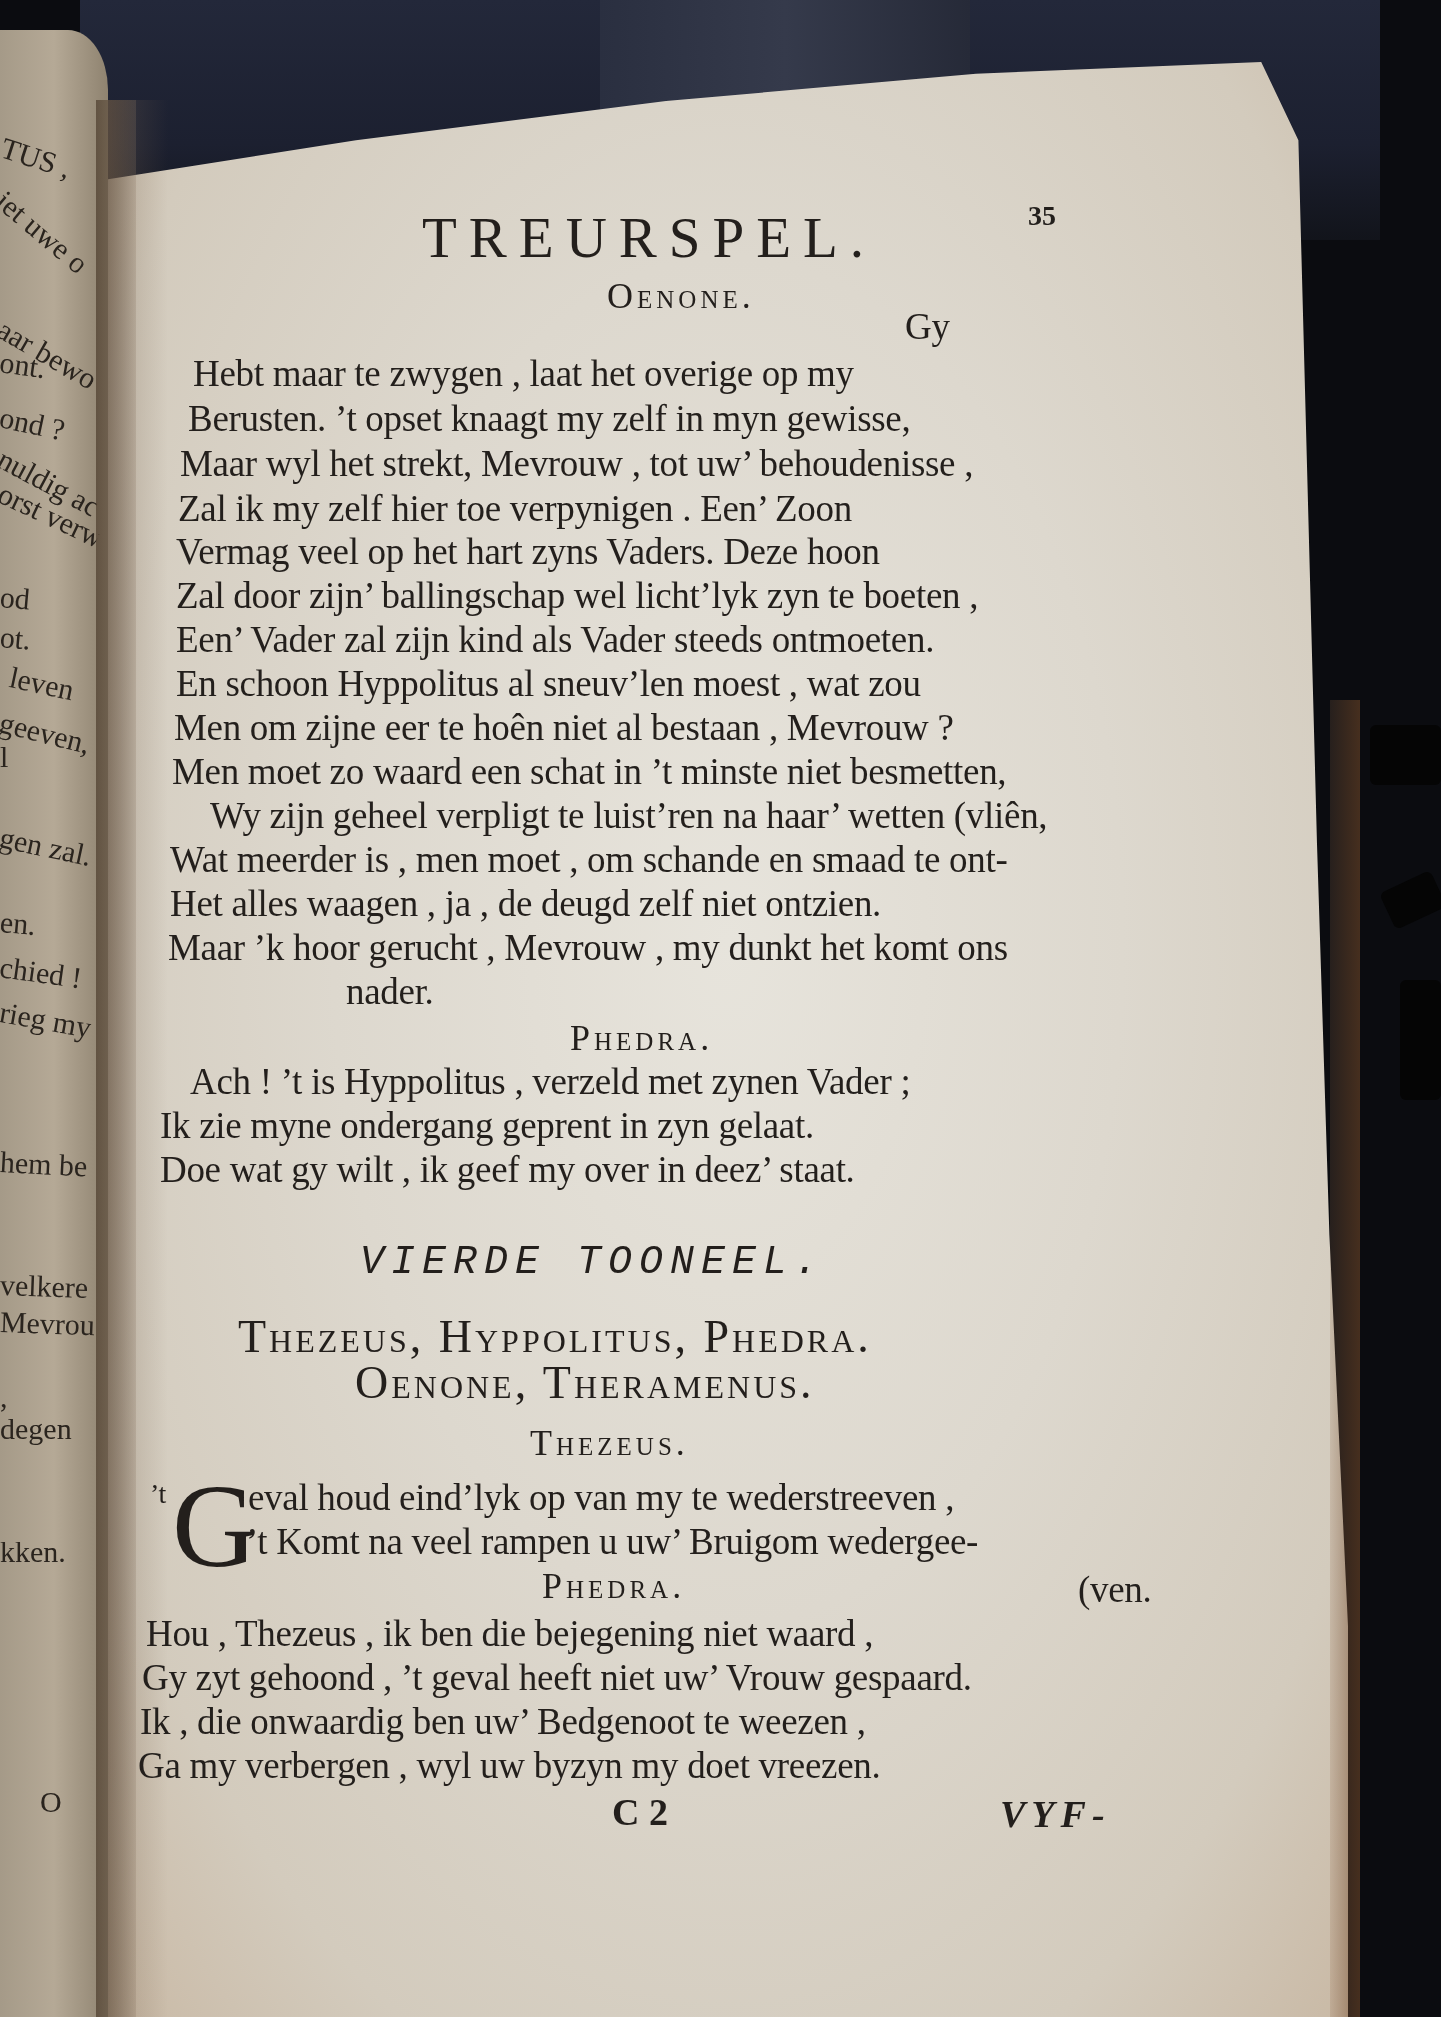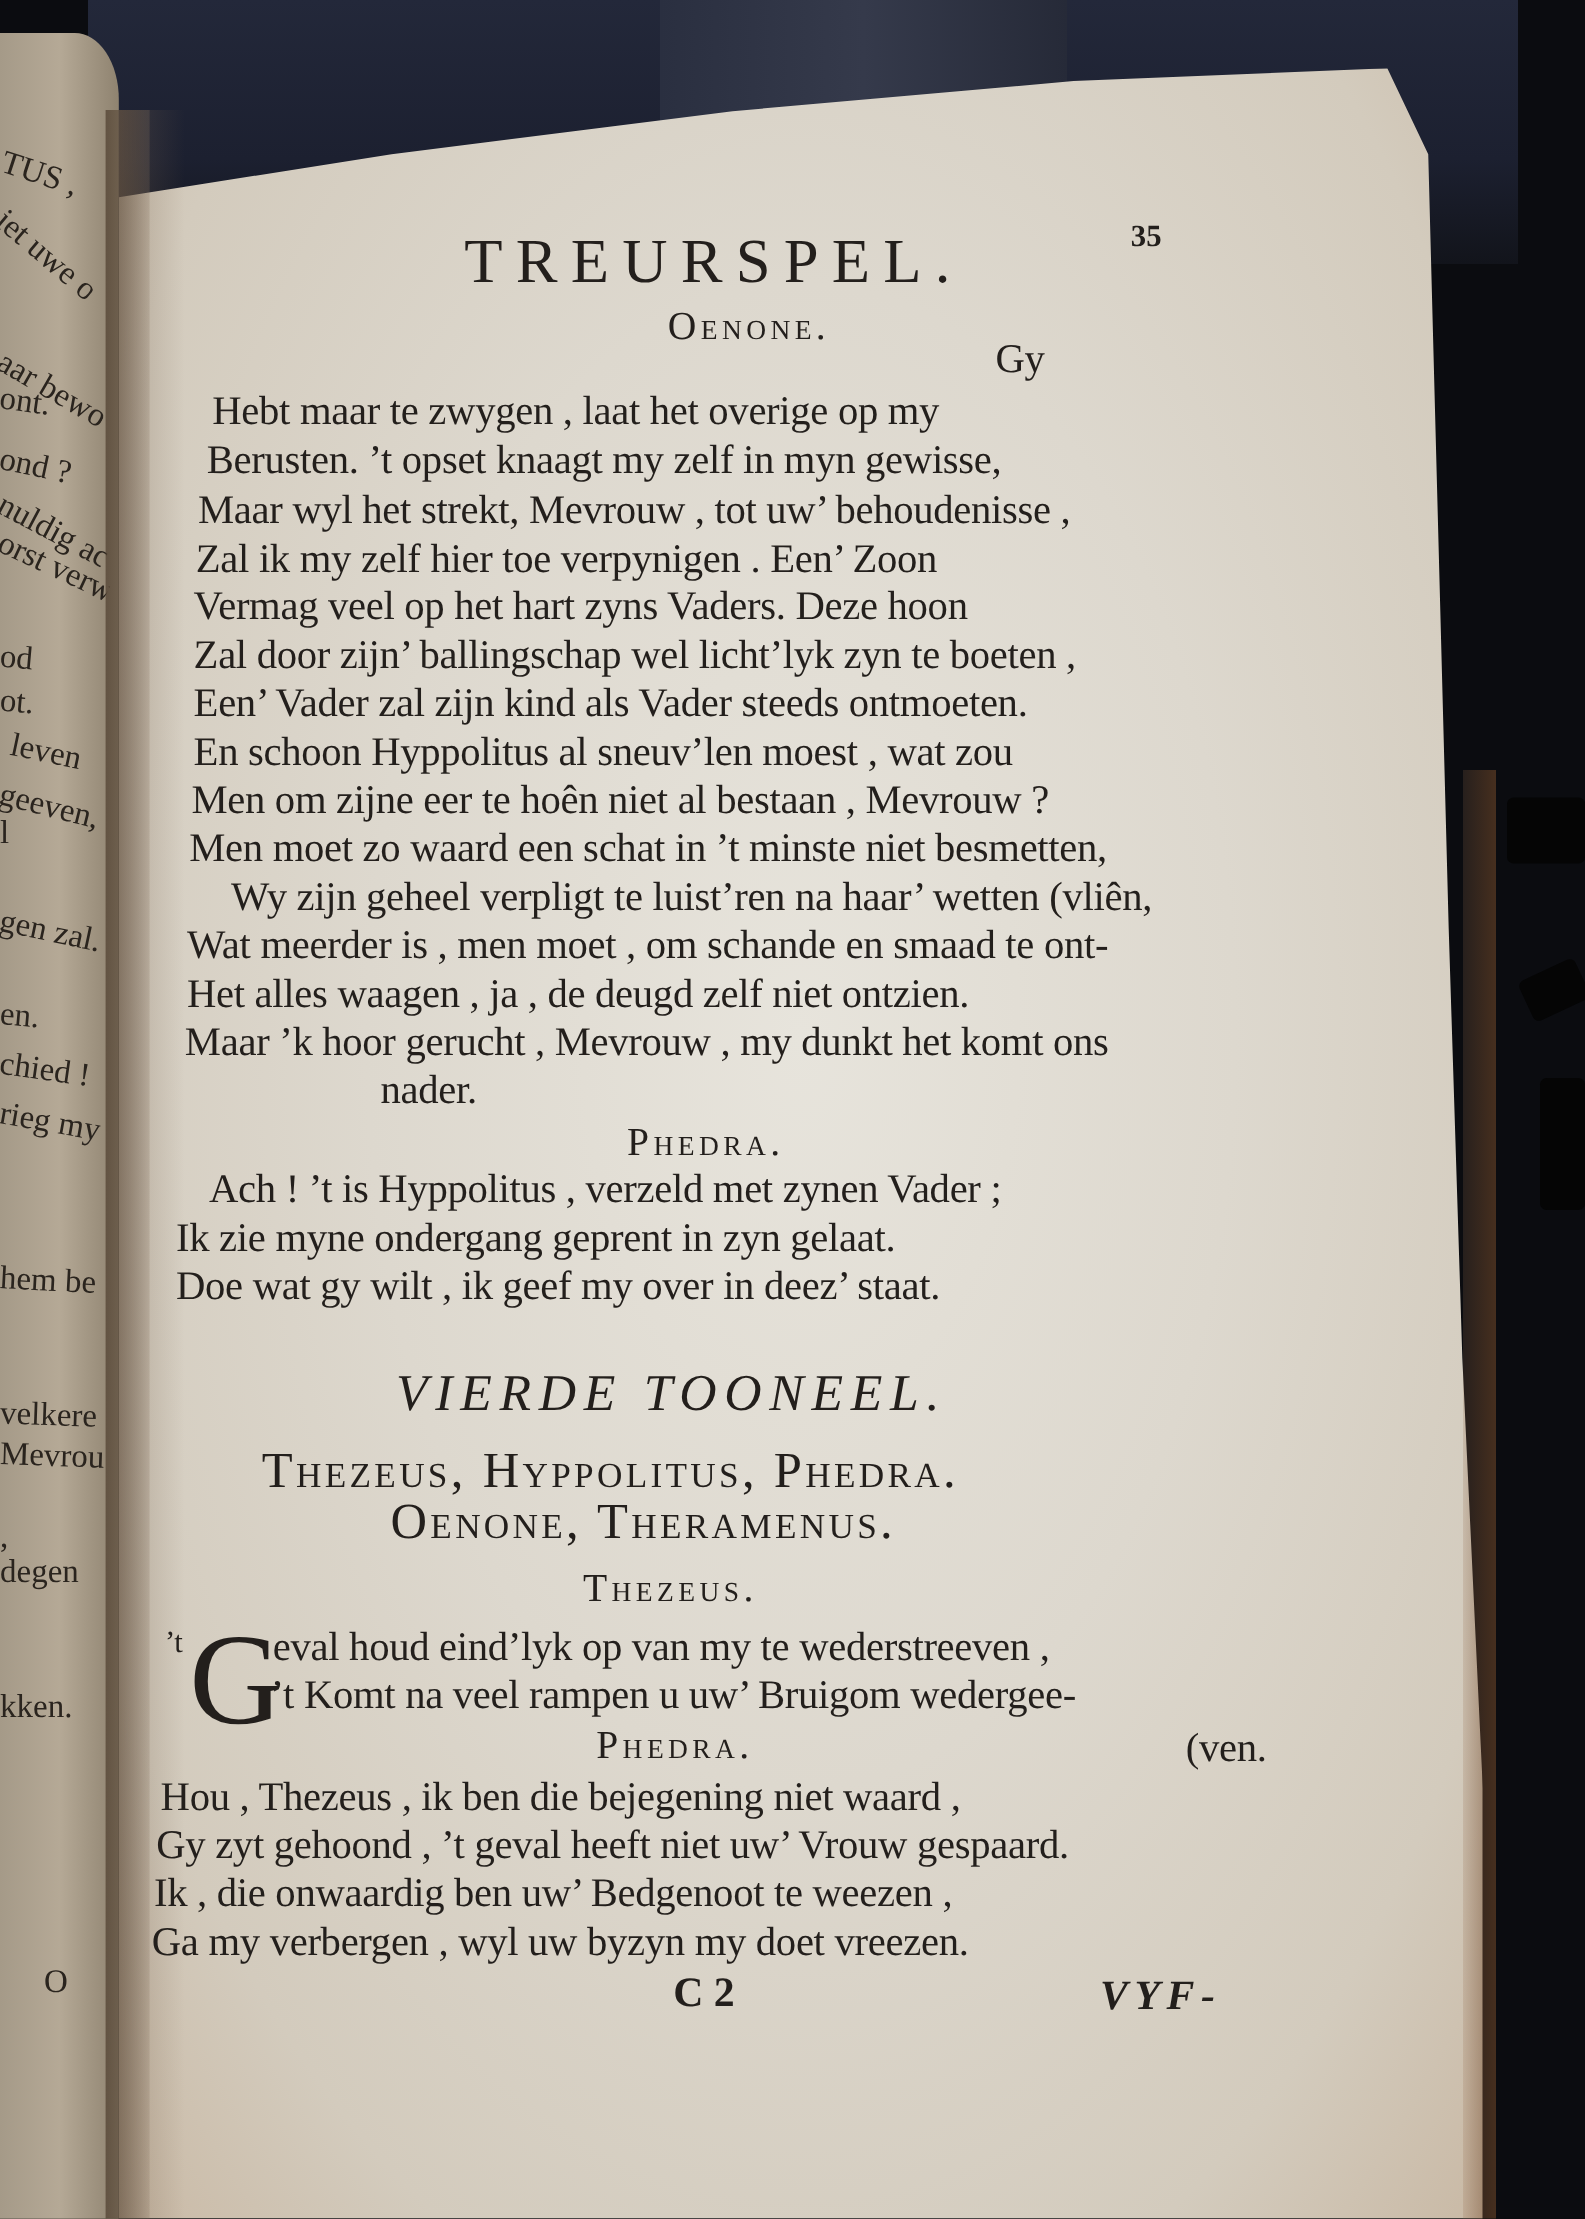--- a/index.html
+++ b/index.html
@@ -48,21 +48,21 @@
   .text {
     position: absolute; color: #231f1c;
     font-family: "Liberation Serif", serif; white-space: nowrap;
   }
   .running-head { left: 422px; top: 205px; font-size: 57px; letter-spacing: 12px; }
   .page-number { left: 1028px; top: 200px; font-size: 28px; font-weight: bold; }
   .speaker {
     font-variant: small-caps; letter-spacing: 4px; font-size: 36px;
   }
   .verse { font-size: 37px; letter-spacing: -0.3px; }
-  .scene-title { font-style: italic; font-size: 47px; letter-spacing: 7px; }
+  .scene-title { font-style: italic; font-size: 40px; letter-spacing: 7px; font-family: Liberation Mono, monospace; }
   .cast { font-variant: small-caps; font-size: 46px; letter-spacing: 3px; }
   .dropcap {
     position: absolute; left: 172px; top: 1468px; font-size: 118px; line-height: 1;
     font-family: "Liberation Serif", serif; color: #231f1c;
   }
   .signature { font-size: 38px; font-weight: bold; }
   .catchword { font-size: 38px; font-style: italic; letter-spacing: 6px; font-weight: bold; }
 </style>
 </head>
 <body>

